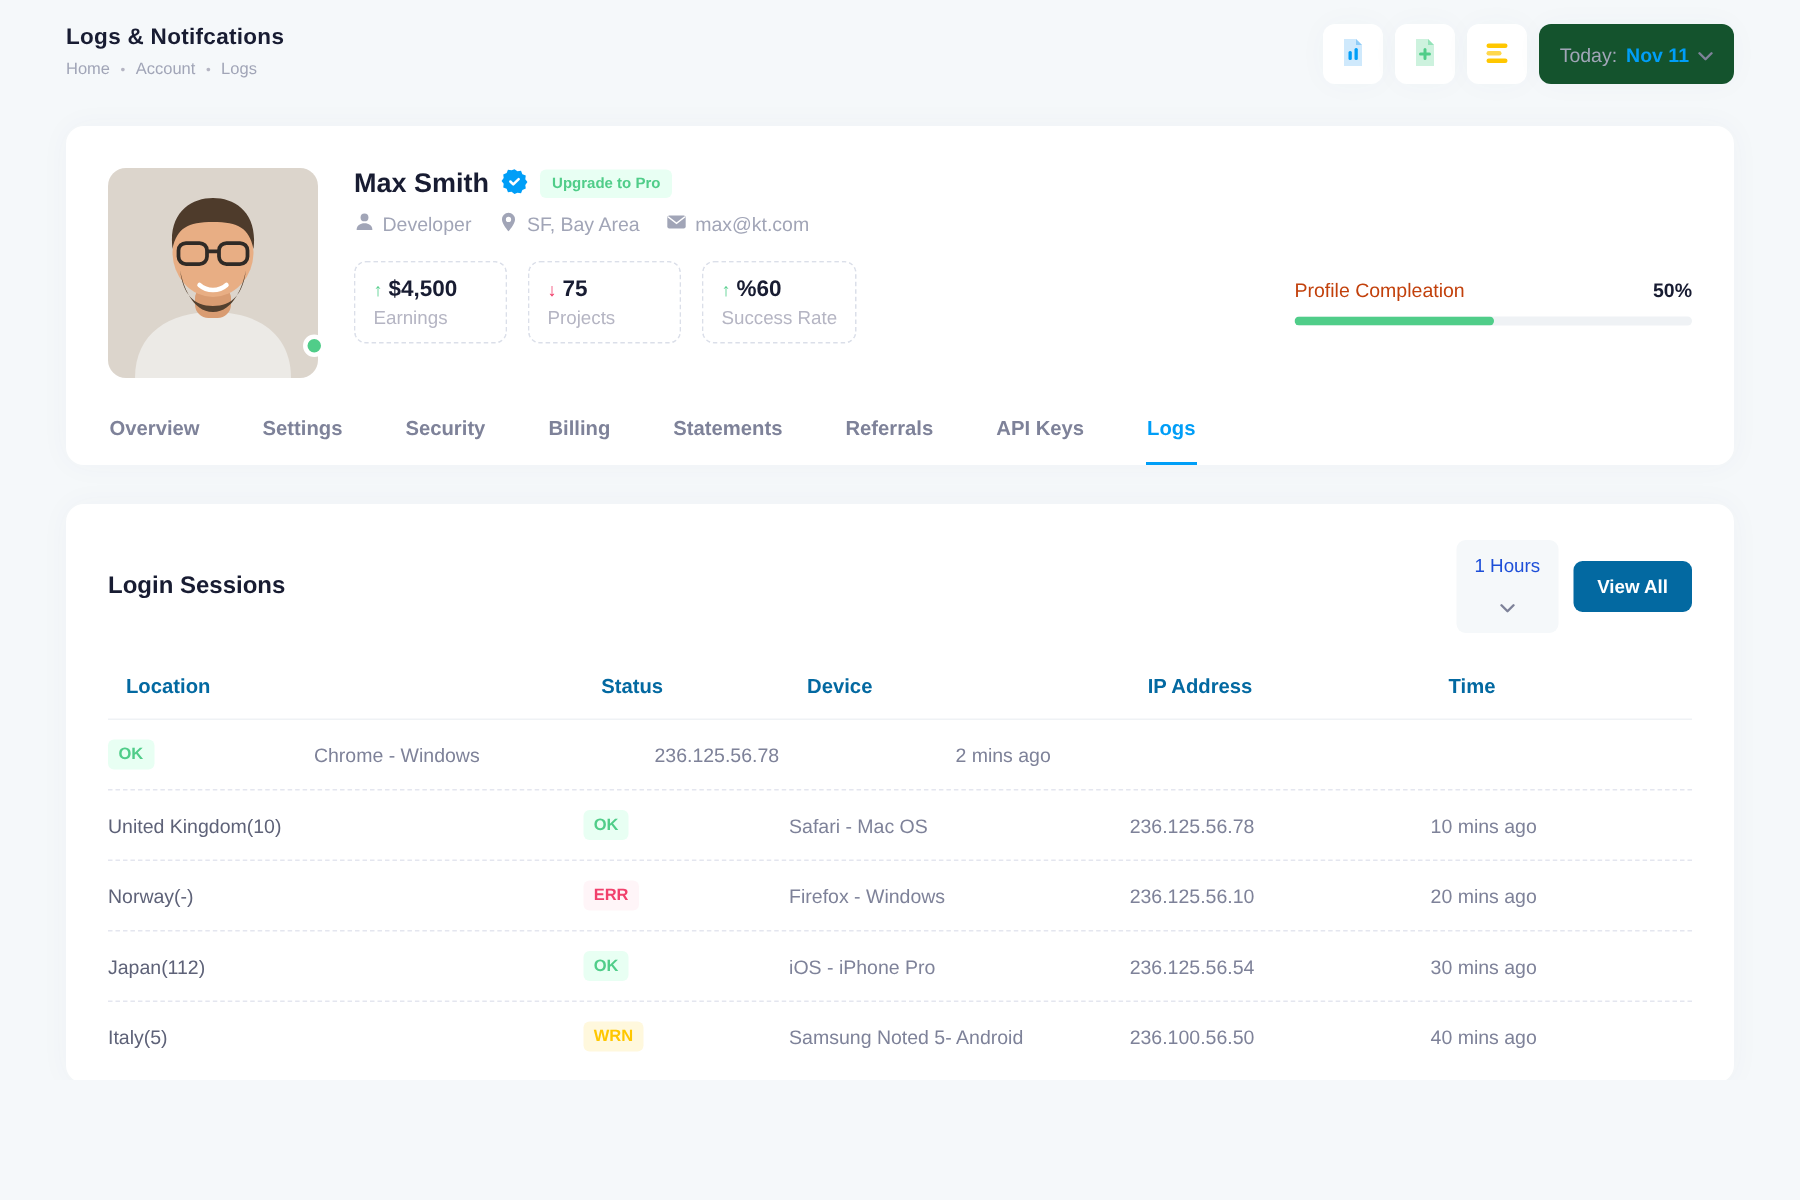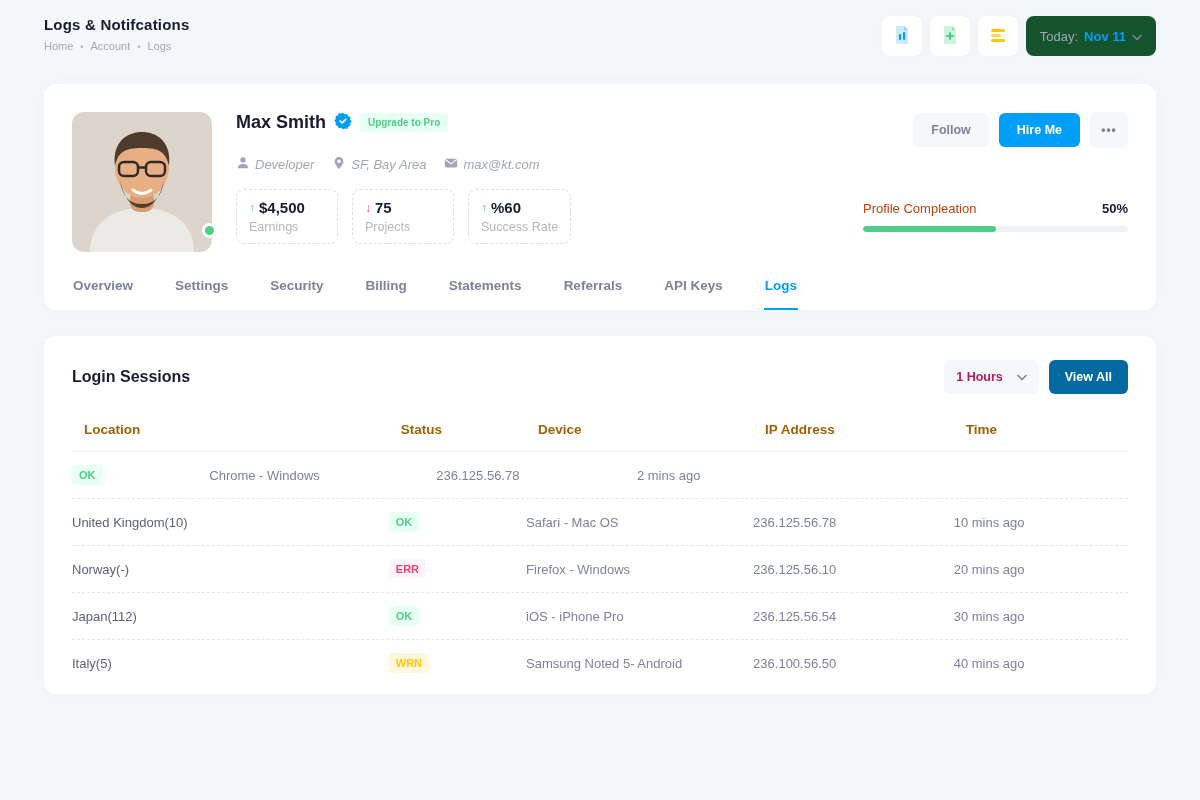--- a/index.html
+++ b/index.html
@@ -51,21 +51,21 @@
   .profile-name { font-size:18px; font-weight:bold; color:#181c32; }
   .upgrade-badge {
     background:#e8fff3; color:#50cd89; font-size:10px; font-weight:bold;
     padding:4px 8px; border-radius:4px; cursor:pointer;
   }
   .head-actions { display:flex; align-items:center; gap:10px; }
   .btn { border:0; border-radius:6px; font-size:12.5px; font-weight:bold; cursor:pointer; font-family:inherit; }
   .btn-light { background:#f5f8fa; color:#7e8299; padding:10px 18px; }
   .btn-primary { background:#009ef7; color:#fff; padding:10px 18px; }
   .btn-dots { background:#f5f8fa; color:#7e8299; width:38px; height:36px; border-radius:6px; font-size:12px; letter-spacing:1px; }
-  .meta-row { display:flex; align-items:center; gap:18px; margin-top:8px;font-style:italic; }
+  .meta-row { display:flex; align-items:center; gap:18px; margin-top:8px; }
   .meta-item { display:inline-flex; align-items:center; gap:5px; color:#a1a5b7; font-size:13px; cursor:pointer; }
   .stats-progress { display:flex; justify-content:space-between; align-items:center; margin-top:16px; }
   .stats-row { display:flex; gap:14px; }
   .stat-box {
     border:1px dashed #dbdfe9; border-radius:8px; padding:9px 12px; min-width:102px;
   }
   .stat-value-row { display:flex; align-items:center; gap:4px; font-size:15px; font-weight:bold; color:#181c32; }
   .stat-arrow { font-size:12px; font-weight:bold; }
   .stat-arrow.up::before { content:"↑"; color:#50cd89; }
   .stat-arrow.down::before { content:"↓"; color:#f1416c; }
@@ -83,29 +83,29 @@
     border-bottom:2px solid transparent; cursor:pointer; text-decoration:none;
   }
   .tab.active { color:#009ef7; border-bottom-color:#009ef7; }
 
   
   .sessions-card { margin-top:26px; padding:24px 28px 8px 28px; }
   .card-header { display:flex; justify-content:space-between; align-items:center; }
   .card-title { font-size:16px; font-weight:bold; color:#181c32; }
   .header-controls { display:flex; align-items:center; gap:10px; }
   .select-btn {
-    background:#f5f8fa; color:#be185d; border:0; border-radius:6px; padding:10px 12px;
-    font-size:12.5px; font-weight:bold; display:flex; align-items:center; gap:14px; cursor:pointer; font-family:inherit;
+    background:#f5f8fa; color:#1d4ed8; border:0; border-radius:6px; padding:10px 12px;
+    font-size:12.5px; font-weight:normal; display:flex; align-items:center; gap:14px; cursor:pointer; font-family:inherit;flex-direction:column;
   }
   .btn-viewall { background:#0369a1; color:#fff; padding:10px 16px; }
 
   .table { margin-top:14px; }
   .trow { display:flex; align-items:center; }
   .thead-row { padding:14px 0; border-bottom:1px solid #eff2f5; }
-  .th { font-size:13.5px; font-weight:bold; color:#a16207;padding-left:12px; }
+  .th { font-size:13.5px; font-weight:bold; color:#0369a1;padding-left:12px; }
   .drow { padding:13px 0; border-bottom:1px dashed #e4e6ef; }
   #sessions-rows .drow:last-child { border-bottom:0; }
   .c-loc { width:30%; }
   .c-status { width:13%; }
   .c-device { width:21.5%; }
   .c-ip { width:19%; }
   .c-time { flex:1; }
   .cell-loc { color:#5e6278; font-size:13px; }
   .cell { color:#7e8299; font-size:13px; }
   .badge {
@@ -201,25 +201,20 @@
         <div class="profile-head">
           <div class="name-row">
             <span class="profile-name">Max Smith</span>
             <span>
               <svg width="18" height="18" viewBox="0 0 24 24">
                   <path fill="#009ef7" d="M12 1l2.6 1.9 3.2-.4 1.2 3 3 1.2-.4 3.2 1.9 2.6-1.9 2.6.4 3.2-3 1.2-1.2 3-3.2-.4L12 23l-2.6-1.9-3.2.4-1.2-3-3-1.2.4-3.2L.5 11.5l1.9-2.6-.4-3.2 3-1.2 1.2-3 3.2.4z"></path>
                   <path d="M8.3 12l2.6 2.6 4.8-4.8" stroke="#fff" stroke-width="2.2" fill="none" stroke-linecap="round" stroke-linejoin="round"></path>
                 </svg>
             </span>
             <span class="upgrade-badge">Upgrade to Pro</span>
-          </div>
-          <div class="head-actions">
-            <button class="btn btn-light">Follow</button>
-            <button class="btn btn-primary">Hire Me</button>
-            <button class="btn btn-dots">•••</button>
           </div>
         </div>
 
         <div class="meta-row">
           <span class="meta-item">
             <span>
               <svg width="14" height="14" viewBox="0 0 16 16" fill="#a1a5b7">
                   <circle cx="8" cy="4.5" r="3"></circle>
                   <path d="M2 14c0-3.3 2.7-5 6-5s6 1.7 6 5z"></path>
                 </svg>

